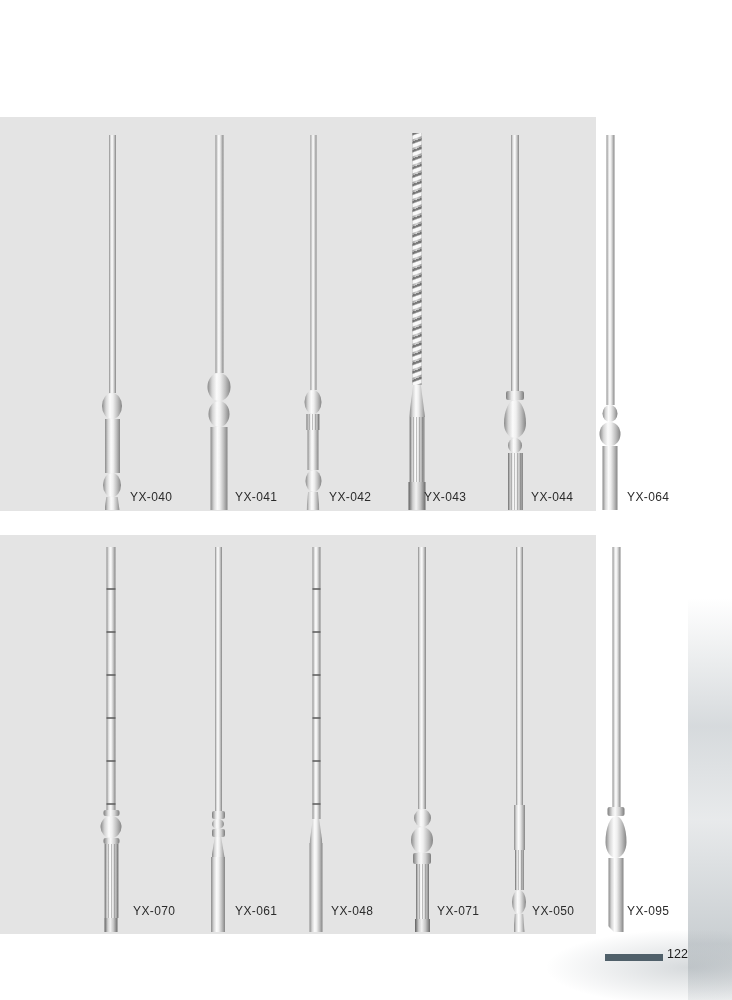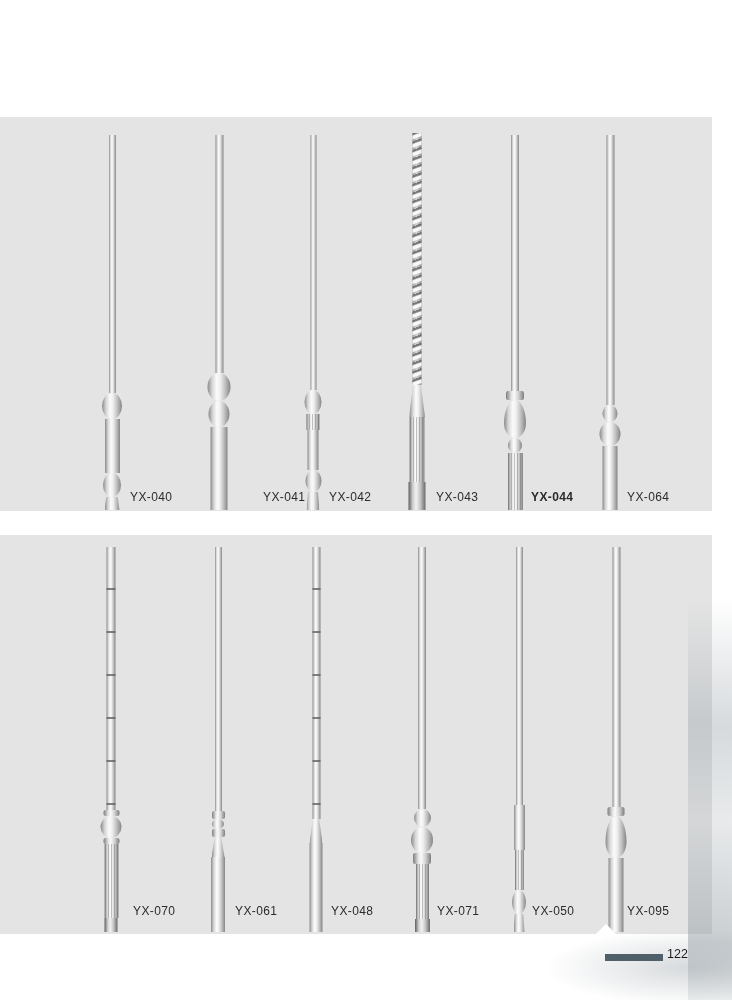--- a/index.html
+++ b/index.html
@@ -1,18 +1,18 @@
 <!DOCTYPE html>
 <html><head>
 <meta charset="utf-8">
 <style>
   html,body{margin:0;padding:0;background:#fff;}
   .page{position:relative;width:732px;height:1000px;background:#ffffff;overflow:hidden;
         font-family:"Liberation Sans",sans-serif;}
-  .panel{position:absolute;left:0;width:712px;background:#e4e4e4;}
+  .panel{position:absolute;left:0;width:596px;background:#e4e4e4;}
   .figure{position:absolute;transform:translateX(-50%);display:flex;flex-direction:column;align-items:center;}
   .part{flex:0 0 auto;
         background:linear-gradient(90deg,#8a8a8a 0%,#d6d6d6 20%,#fbfbfb 40%,#efefef 55%,#bdbdbd 78%,#858585 100%);}
   .ball{border-radius:50%;}
   .vase{border-radius:50%/62% 62% 38% 38%;}
   .collar{border-radius:2px;
         background:linear-gradient(90deg,#7d7d7d,#e5e5e5 30%,#fafafa 45%,#d0d0d0 70%,#7d7d7d 100%);}
   .taper{clip-path:polygon(26% 0,74% 0,100% 100%,0 100%);}
   .flare{clip-path:polygon(12% 0,88% 0,100% 100%,0 100%);}
   .flute{background-image:repeating-linear-gradient(90deg,rgba(100,100,100,.38) 0 1px,rgba(255,255,255,0) 1px 3px),
@@ -48,45 +48,45 @@
         <div class="part ball" style="width: 18px; height: 24px;"></div>
         <div class="part flare" style="width: 15px; height: 13px;"></div>
       </div>
       <div class="plabel" style="left: 130px; top: 373px; color: rgb(43, 43, 43);">YX-040</div>
       <div class="figure" style="left: 219px; top: 18px;">
         <div class="part rod" style="width: 8px; height: 238px;"></div>
         <div class="part ball" style="width: 23px; height: 28px;"></div>
         <div class="part ball" style="width: 21px; height: 26px;"></div>
         <div class="part cyl" style="width: 17px; height: 83px;"></div>
       </div>
-      <div class="plabel" style="left: 235px; top: 373px; color: rgb(43, 43, 43); margin-left: 28px;">YX-041</div>
+      <div class="plabel" style="left: 235px; top: 373px; color: rgb(43, 43, 43);">YX-041</div>
       <div class="figure" style="left: 313px; top: 18px;">
         <div class="part rod" style="width: 6px; height: 255px;"></div>
         <div class="part ball" style="width: 17px; height: 24px;"></div>
         <div class="part flute" style="width: 13px; height: 16px;"></div>
         <div class="part cyl" style="width: 11px; height: 40px;"></div>
         <div class="part ball" style="width: 16px; height: 22px;"></div>
         <div class="part flare" style="width: 13px; height: 18px;"></div>
       </div>
       <div class="plabel" style="left: 329px; top: 373px; color: rgb(43, 43, 43);">YX-042</div>
       <div class="figure" style="left: 417px; top: 16px;">
         <div class="part rod_twisted" style="width: 9px; height: 252px;"></div>
         <div class="part taper" style="width: 16px; height: 32px;"></div>
         <div class="part flute" style="width: 15px; height: 65px;"></div>
         <div class="part cap" style="width: 17px; height: 28px;"></div>
       </div>
-      <div class="plabel" style="left: 436px; top: 373px; color: rgb(43, 43, 43);">YX-043</div>
+      <div class="plabel" style="left: 424px; top: 373px; color: rgb(43, 43, 43);">YX-043</div>
       <div class="figure" style="left: 515px; top: 18px;">
         <div class="part rod" style="width: 8px; height: 256px;"></div>
         <div class="part collar" style="width: 18px; height: 9px;"></div>
         <div class="part vase" style="width: 22px; height: 38px;"></div>
         <div class="part ball" style="width: 14px; height: 15px;"></div>
         <div class="part flute" style="width: 15px; height: 57px;"></div>
       </div>
-      <div class="plabel" style="left: 531px; top: 373px; color: rgb(43, 43, 43); font-weight: bold;">YX-044</div>
+      <div class="plabel" style="left: 531px; top: 373px; color: rgb(43, 43, 43);">YX-044</div>
       <div class="figure" style="left: 610px; top: 18px;">
         <div class="part rod" style="width: 8px; height: 270px;"></div>
         <div class="part ball" style="width: 15px; height: 17px;"></div>
         <div class="part ball" style="width: 21px; height: 24px;"></div>
         <div class="part cyl" style="width: 15px; height: 64px;"></div>
       </div>
       <div class="plabel" style="left: 627px; top: 373px; color: rgb(43, 43, 43);">YX-064</div>
     </div>
   <div class="panel" style="top: 535px; height: 399px; background: rgb(228, 228, 228);">
       <div class="figure" style="left: 111px; top: 12px;">

